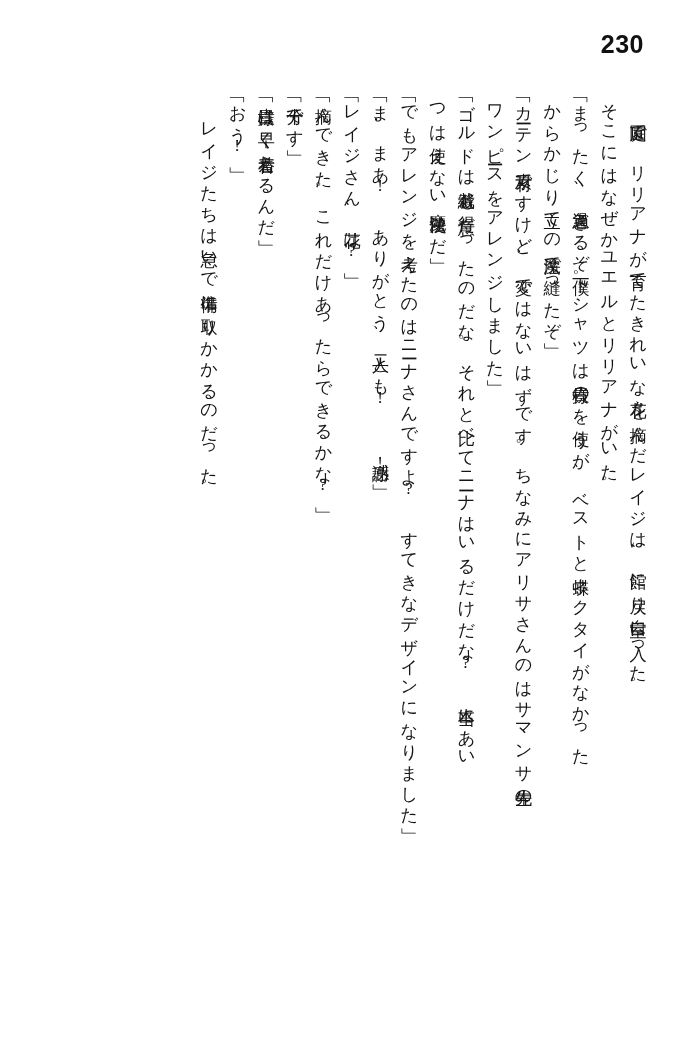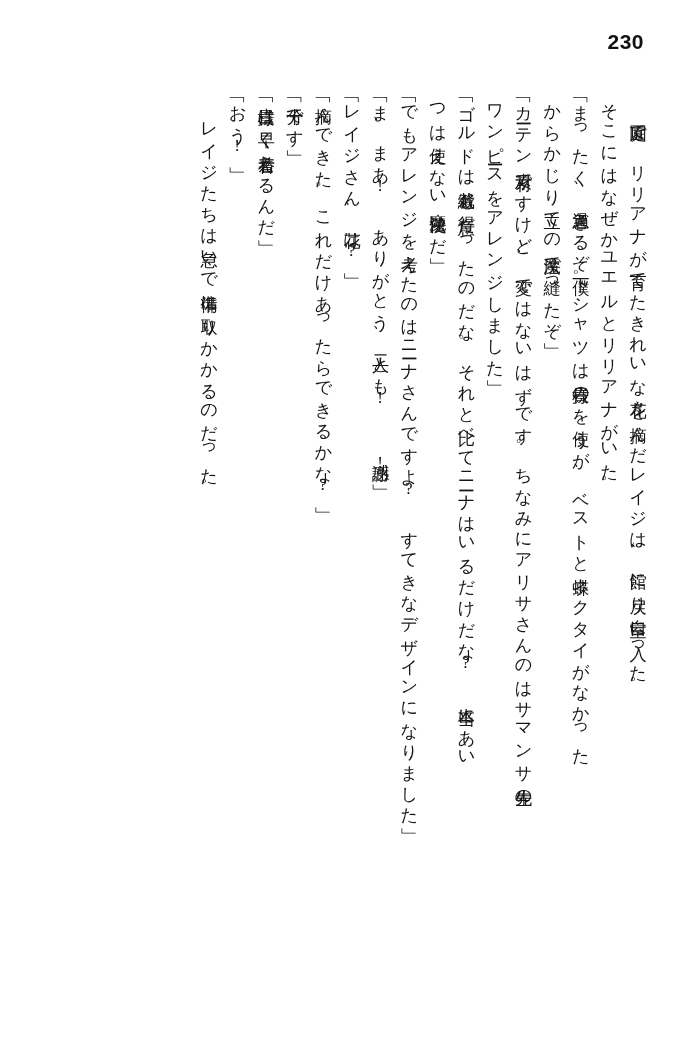--- a/index.html
+++ b/index.html
@@ -13,21 +13,21 @@
     height: 1050px;
     background: #ffffff;
     overflow: hidden;
     font-family: "Liberation Serif", "DejaVu Serif", serif;
     color: #1a1a1a;
   }
   .page-number {
     position: absolute;
     top: 30px;
     right: 56px;
-    font-size: 21px;
+    font-size: 25px;
     font-weight: bold;
     letter-spacing: 0.5px;
     font-family: "Liberation Sans", sans-serif;
     color: #111111;
   }
   .body-text {
     position: absolute;
     top: 92px;
     right: 54px;
     left: 54px;

